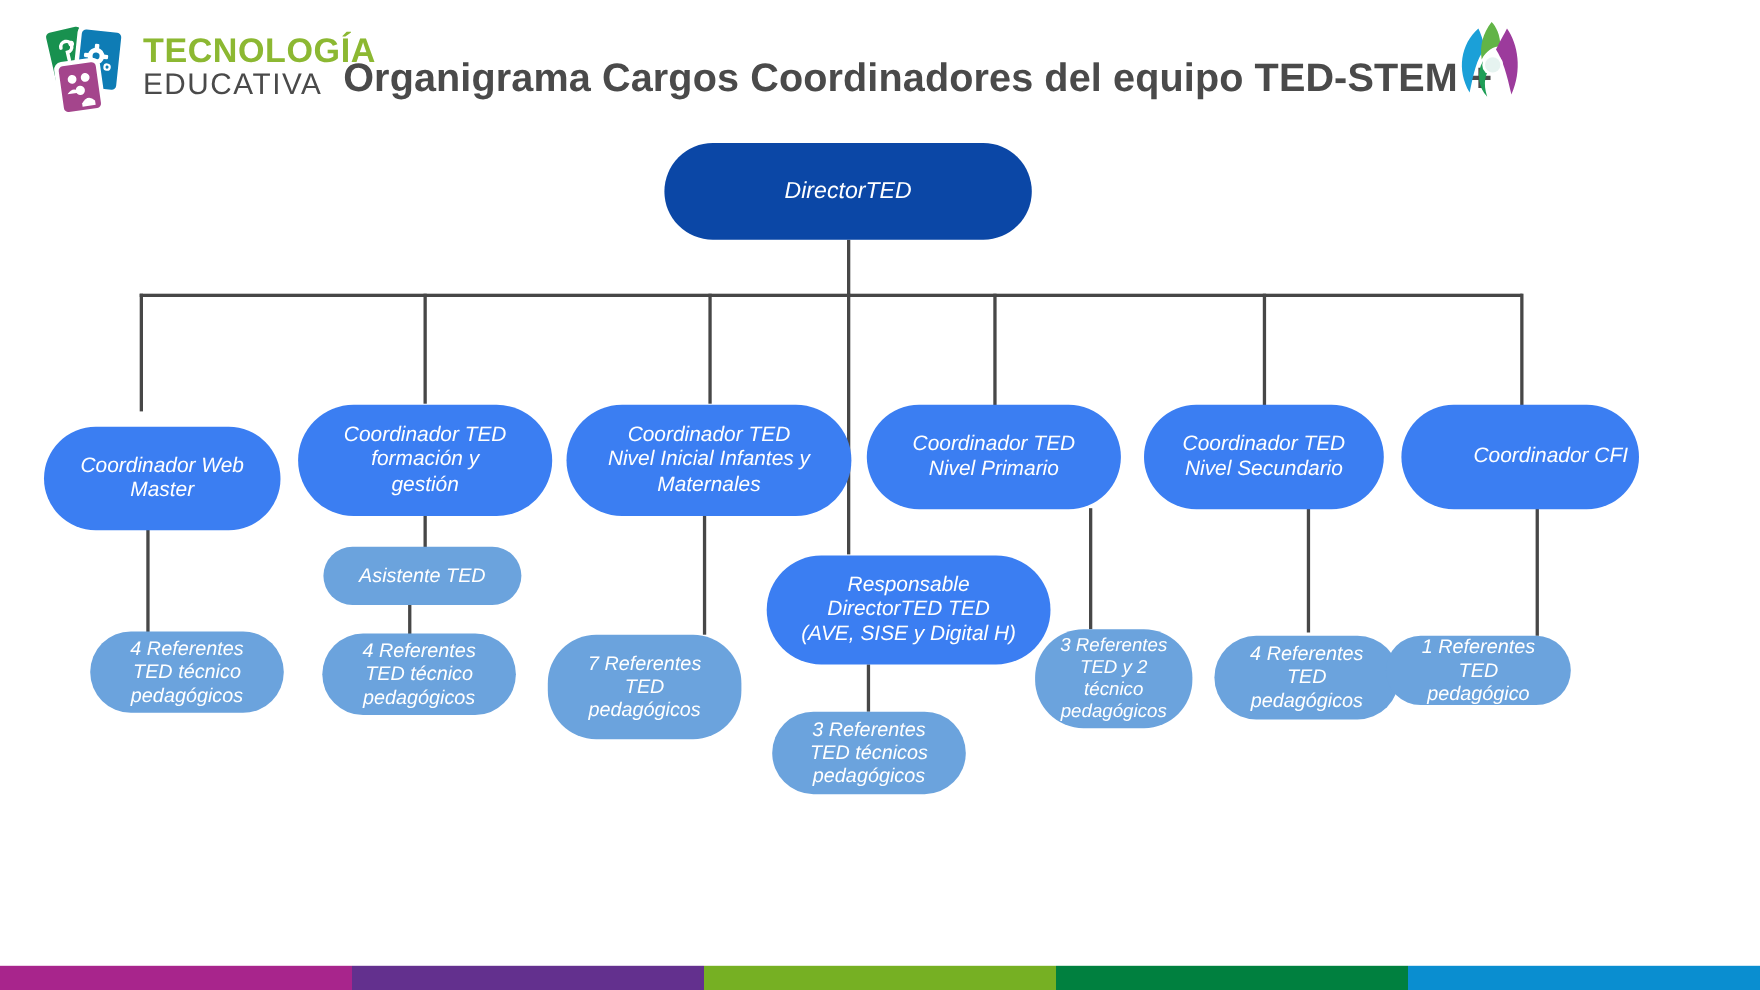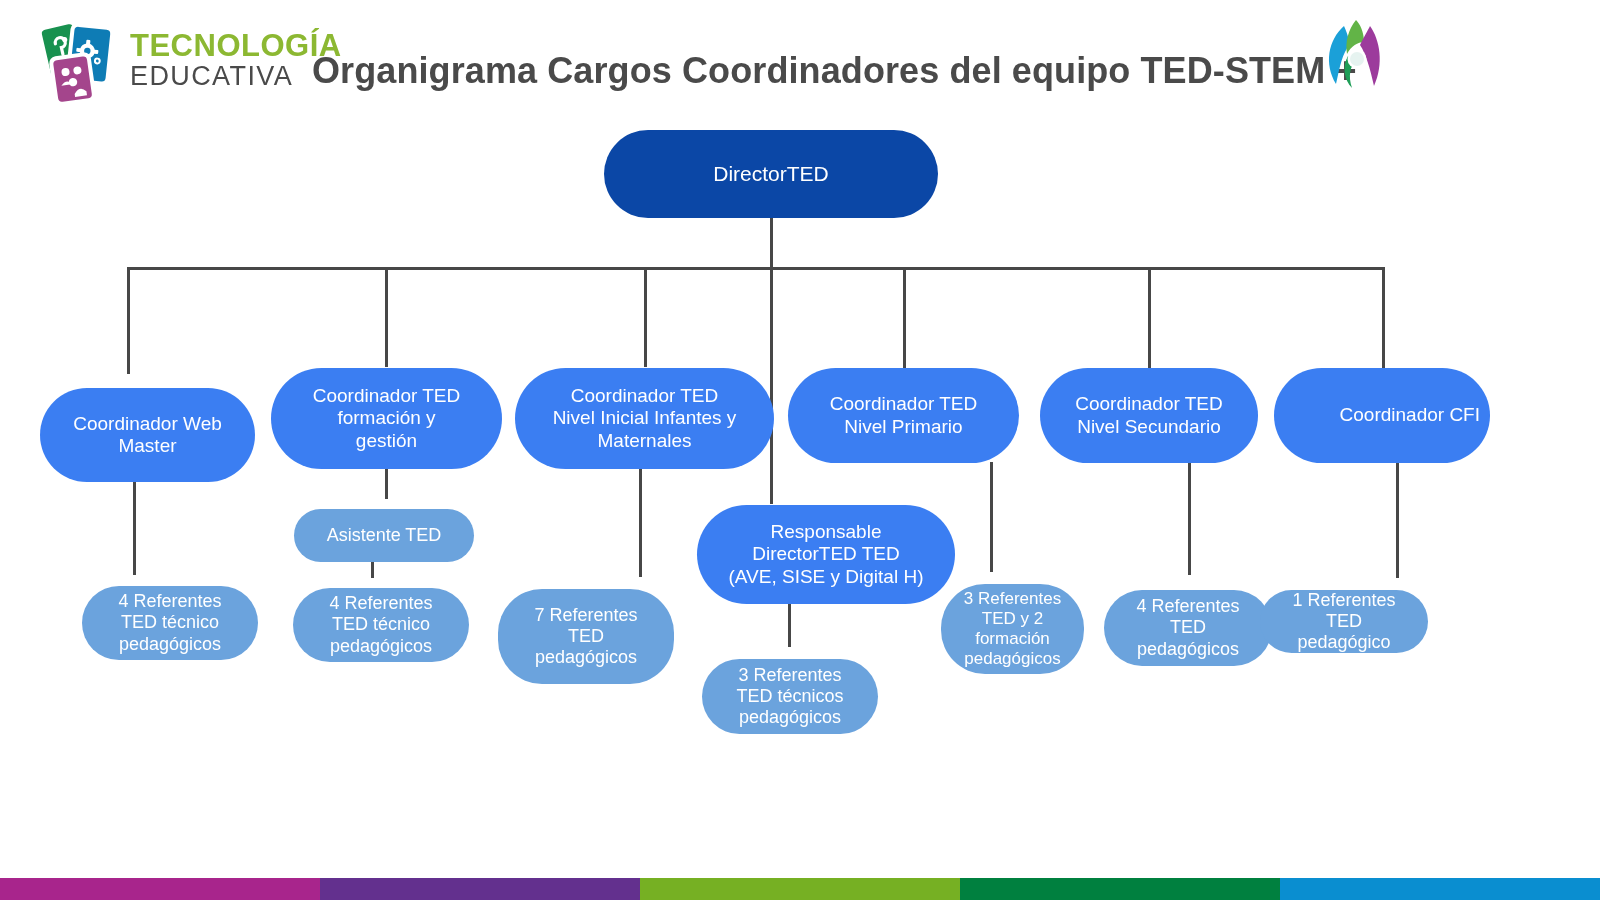--- a/index.html
+++ b/index.html
@@ -97,36 +97,36 @@
   .node {
     position: absolute;
     display: flex;
     align-items: center;
     justify-content: center;
     text-align: center;
     color: #ffffff;
     box-sizing: border-box;
     padding: 2px 10px;
     line-height: 1.17;
+    font-style: italic;
   }
   .node-root {
     background: #0b47a6;
     border-radius: 44px;
     font-size: 21px;
   }
   .node-mid {
     background: #3b7ef2;
     border-radius: 52px;
     font-size: 19px;
   }
   .node-sub {
     background: #6ba3dd;
     border-radius: 44px;
     font-size: 18px;
-    margin-top: 12px;
   }
   .node span { display: block; }
 
   
   #footer-bar {
     position: absolute;
     left: 0;
     bottom: 0;
     width: 1600px;
     height: 22px;
@@ -306,21 +306,21 @@
       <span>3 Referentes</span>
       <span>TED técnicos</span>
       <span>pedagógicos</span>
     </div>
   </div>
 
   <div class="node node-sub" style="left:941px; top:572px; width:143px; height:90px; font-size:17px;">
     <div>
       <span>3 Referentes</span>
       <span>TED y 2</span>
-      <span>formación</span>
+      <span>técnico</span>
       <span>pedagógicos</span>
     </div>
   </div>
 
   <div class="node node-sub" style="left:1104px; top:578px; width:168px; height:76px;">
     <div>
       <span>4 Referentes</span>
       <span>TED</span>
       <span>pedagógicos</span>
     </div>

